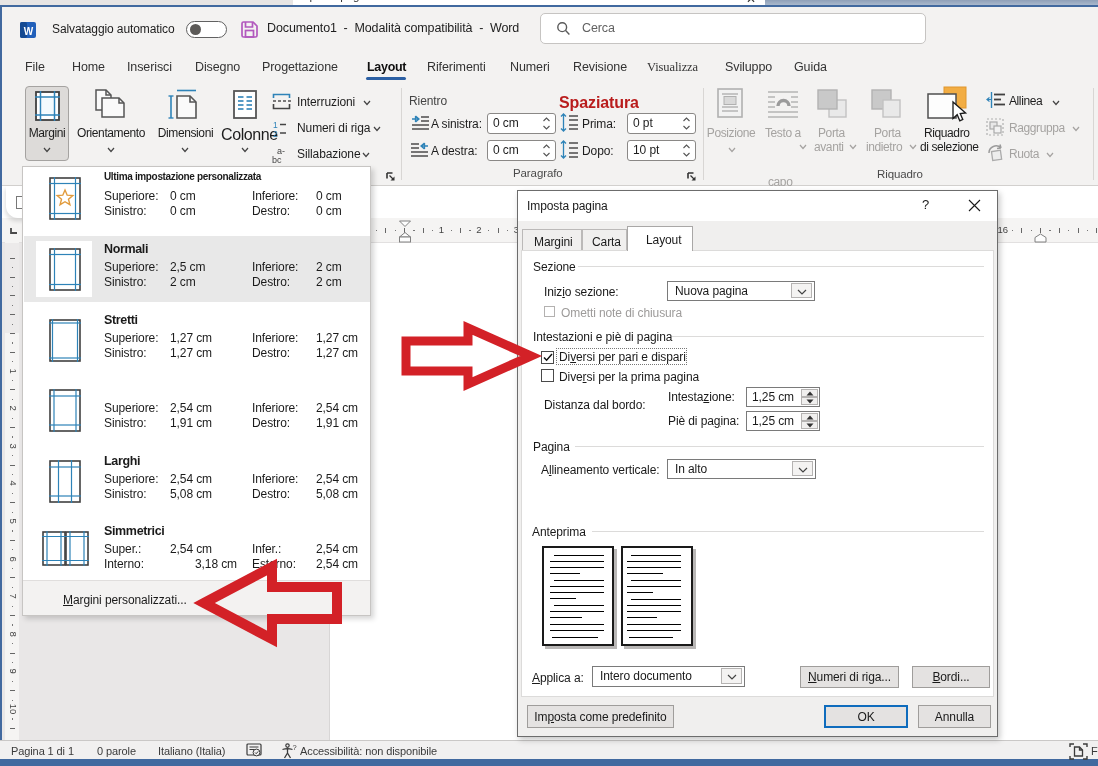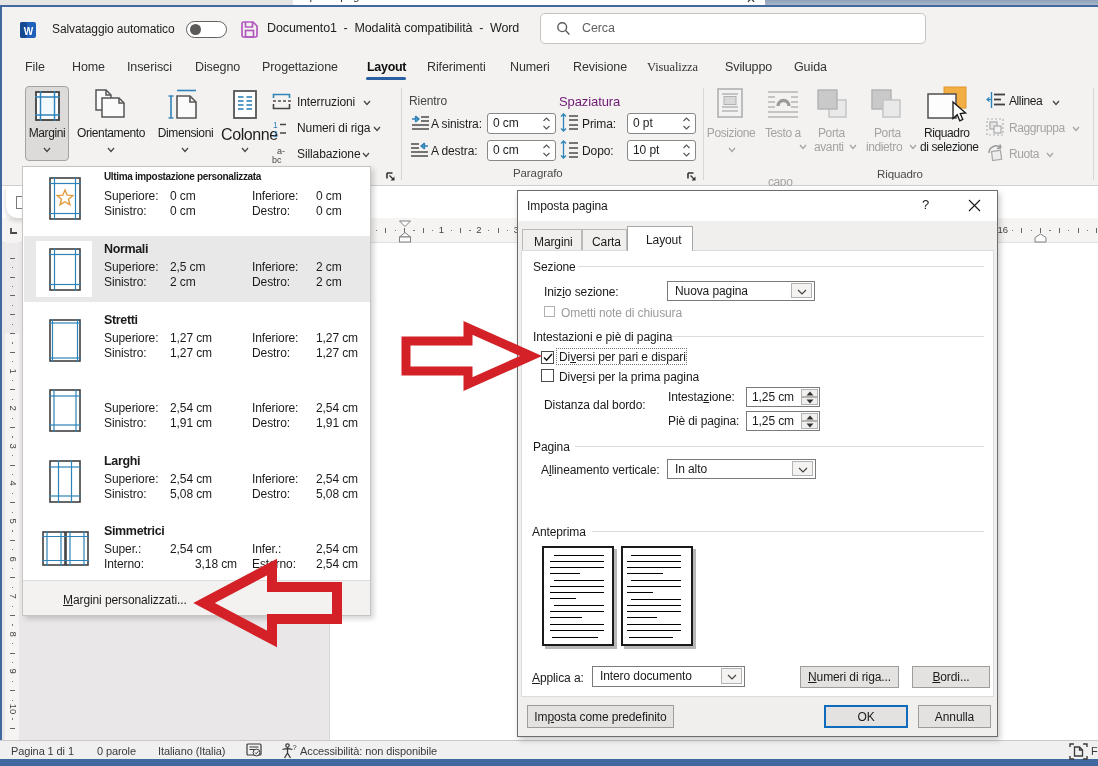--- a/index.html
+++ b/index.html
@@ -141,21 +141,21 @@
 <svg style="position:absolute;left:362px;top:152px" width="8.0" height="5.5" viewBox="0 0 8.0 5.5">
       <path d="M1 1 L4.0 4.5 L7.0 1" fill="none" stroke="#444" stroke-width="1.2"></path>
     </svg>
 <div style="left:386px;top:168px;width:11px;height:11px;"><svg width="10" height="10" viewBox="0 0 10 10">
 <path d="M1 1 H6.5 M1 1 V6.5" stroke="#333" stroke-width="1.6" fill="none"></path>
 <path d="M3.5 3.5 L7 7" stroke="#333" stroke-width="1.3"></path>
 <path d="M8.5 4.5 V8.5 H4.5 L8.5 4.5" fill="#333"></path>
 </svg></div>
 <div style="left:401px;top:88px;width:1px;height:92px;background:#d8d6d4;"></div>
 <div style="left:409px;top:94px;width:60px;height:13px;font-size:12px;color:#444;">Rientro</div>
-<div style="left:559px;top:94px;width:70px;height:13px;font-size:13px;color:#701a75;">Spaziatura</div>
+<div style="left:559px;top:94px;width:70px;height:13px;font-size:16px;color:#b91c1c;font-weight:bold;">Spaziatura</div>
 <div style="left:411px;top:115px;width:18px;height:17px;"><svg width="18" height="17" viewBox="0 0 18 17">
 <path d="M1 4 h6 M4.5 1 L8 4 L4.5 7 M4.5 1 V7" stroke="#2e83b8" stroke-width="1.3" fill="none"></path>
 <g stroke="#404040" stroke-width="1.4">
 <line x1="10" y1="2" x2="18" y2="2"></line>
           <line x1="10" y1="6" x2="18" y2="6"></line>
 <line x1="1" y1="10" x2="18" y2="10"></line>
           <line x1="1" y1="14" x2="18" y2="14"></line>
         </g>
 </svg></div>
 <div class="t" style="left:431px;top:117px;width:56px;height:14px;font-size:12px;color:#1d1d1d;">A sinistra:</div>

